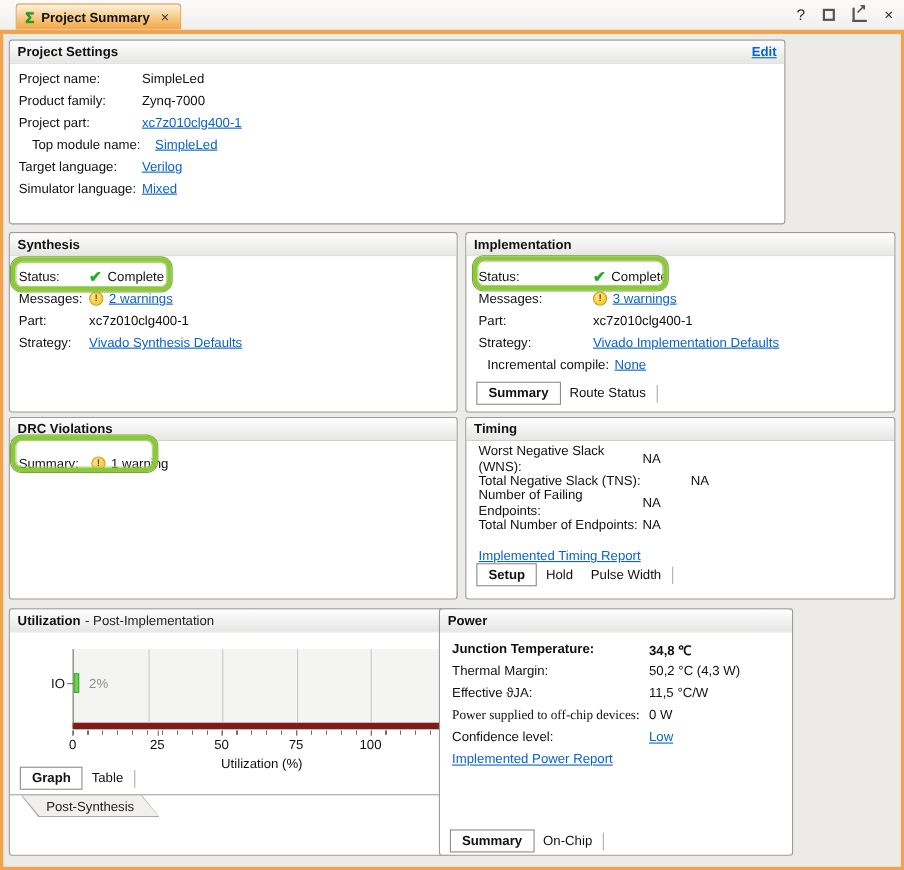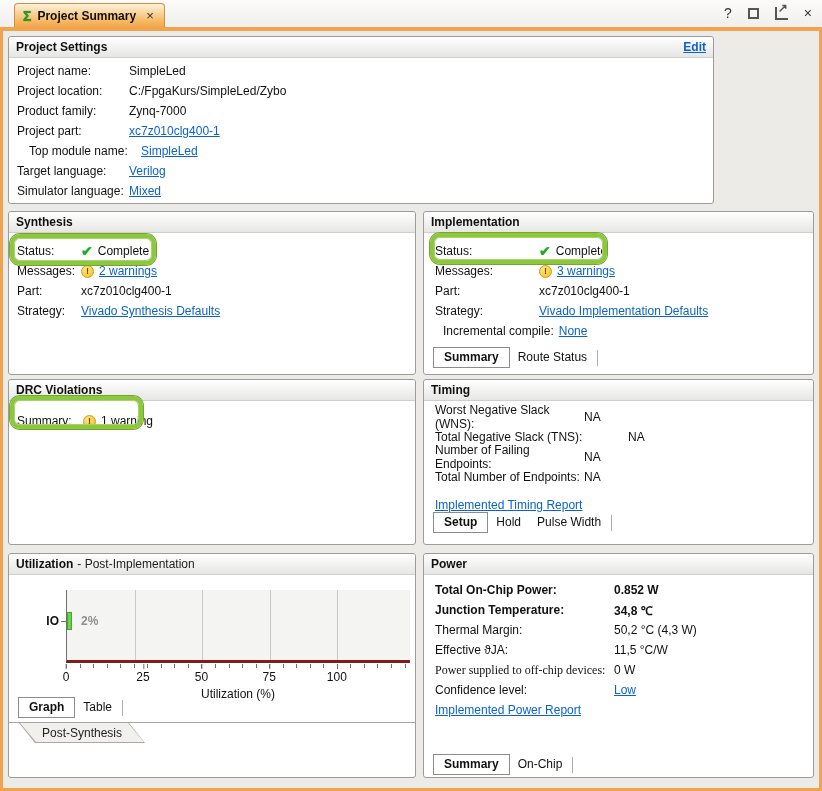--- a/index.html
+++ b/index.html
@@ -48,21 +48,21 @@
     box-shadow:0 0 0 1px #74a82b, inset 0 0 0 1px #a9d36b;pointer-events:none;}
 
   
   .subtabs{display:flex;align-items:center;position:absolute;}
   .subtab{padding:2px 8px 3px;color:#111;}
   .subtab.sel{border:1px solid #8c8c8c;background:#fff;font-weight:bold;padding:2px 10px 3px;}
   .vsep{width:1px;height:16px;background:#adadad;margin:0 2px;}
 
   
   .plot{position:absolute;left:57px;top:36px;width:344px;height:73px;background:#f4f4f3;
-    border-left:1px solid #707070;border-bottom:3px solid #7f1d1d;font-weight:bold;}
+    border-left:1px solid #707070;border-bottom:6px solid #7f1d1d;}
   .gridline{position:absolute;top:0;bottom:0;width:1px;background:#c9c9c9;}
   .ytick{position:absolute;left:-6px;width:6px;height:1px;background:#707070;top:31px;}
   .ycat{position:absolute;left:-40px;width:32px;top:24px;height:14px;text-align:right;color:#111;}
   .bar{position:absolute;left:0;top:22px;height:18px;background:#6fd24b;border:1px solid #43a82e;}
   .barlabel{position:absolute;left:14px;top:22px;height:18px;line-height:18px;color:#8f8f8f;}
   .minorticks{position:absolute;left:57px;top:110px;width:344px;height:4px;
     background:repeating-linear-gradient(to right,#6f6f6f 0,#6f6f6f 1px,transparent 1px,transparent 3.937%);}
   .xtick{position:absolute;top:112px;transform:translateX(-50%);padding-top:4px;color:#111;}
   .xtick:before{content:"";position:absolute;left:50%;top:-2px;width:1px;height:5px;background:#6f6f6f;}
   .xaxis-label{position:absolute;left:229px;top:133px;transform:translateX(-50%);color:#111;}
@@ -103,24 +103,20 @@
         <span>Project Settings</span>
         <span class="hdr-spacer"></span>
         <a class="link">Edit</a>
       </div>
       <div style="margin-top:3px;">
         <div class="row">
           <span class="lbl" style="width:112px;">Project name:</span>
           <span class="val">SimpleLed</span>
         </div>
         <div class="row">
-          <span class="lbl" style="width:112px;">Project location:</span>
-          <span class="val">C:/FpgaKurs/SimpleLed/Zybo</span>
-        </div>
-        <div class="row">
           <span class="lbl" style="width:112px;">Product family:</span>
           <span class="val">Zynq-7000</span>
         </div>
         <div class="row">
           <span class="lbl" style="width:112px;">Project part:</span>
           <a class="link val">xc7z010clg400-1</a>
         </div>
         <div class="row">
           <span class="lbl" style="width:112px;margin-left:12px;">Top module name:</span>
           <a class="link val">SimpleLed</a>
@@ -274,29 +270,25 @@
         <span class="vsep"></span>
       </div>
 
       <div class="post-strip">
         <div class="trap-outer">
           <div class="trap-inner">Post-Synthesis</div>
         </div>
       </div>
     </div>
 
-    <div class="panel" style="left:420px;top:522px;width:391px;height:225px;">
+    <div class="panel" style="left:396px;top:522px;width:322px;height:225px;">
       <div class="panel-hdr">
         <span>Power</span>
       </div>
       <div style="margin-top:5px;">
-        <div class="row bold" style="padding-left:11px;">
-          <span class="lbl" style="width:179px;">Total On-Chip Power:</span>
-          <span class="val">0.852 W</span>
-        </div>
         <div class="row bold" style="padding-left:11px;">
           <span class="lbl" style="width:179px;">Junction Temperature:</span>
           <span class="val">34,8 ℃</span>
         </div>
         <div class="row" style="padding-left:11px;">
           <span class="lbl" style="width:179px;">Thermal Margin:</span>
           <span class="val">50,2 °C (4,3 W)</span>
         </div>
         <div class="row" style="padding-left:11px;">
           <span class="lbl" style="width:179px;">Effective ϑJA:</span>

